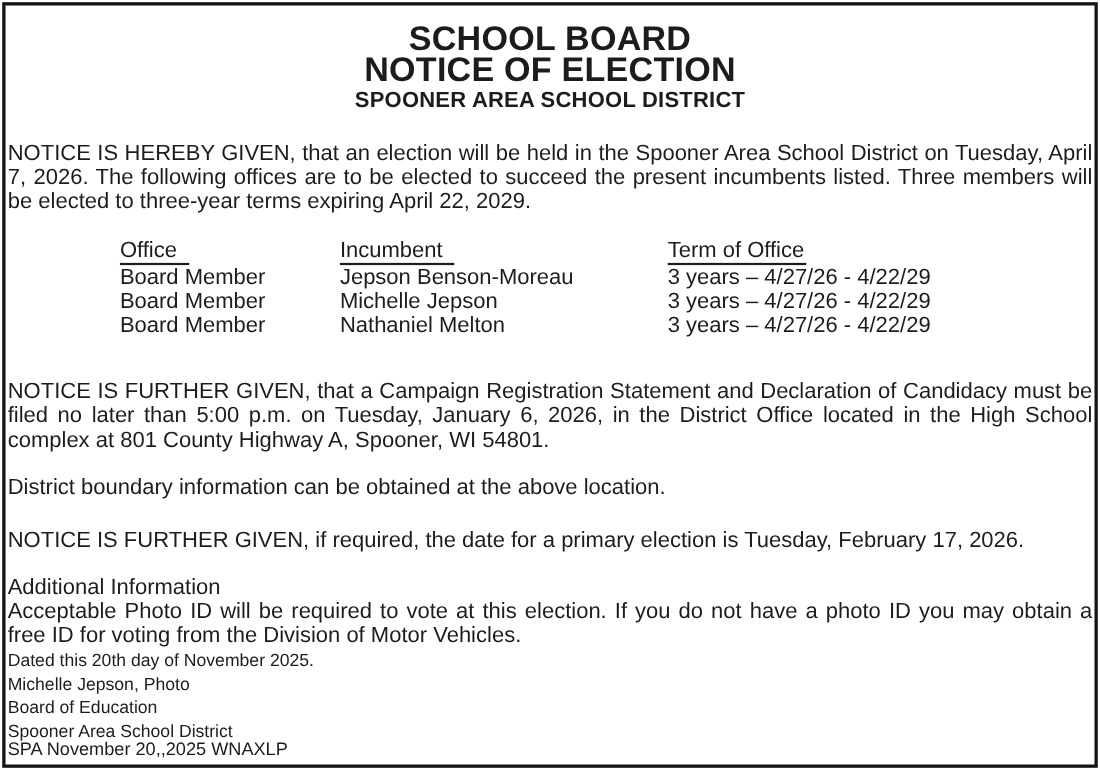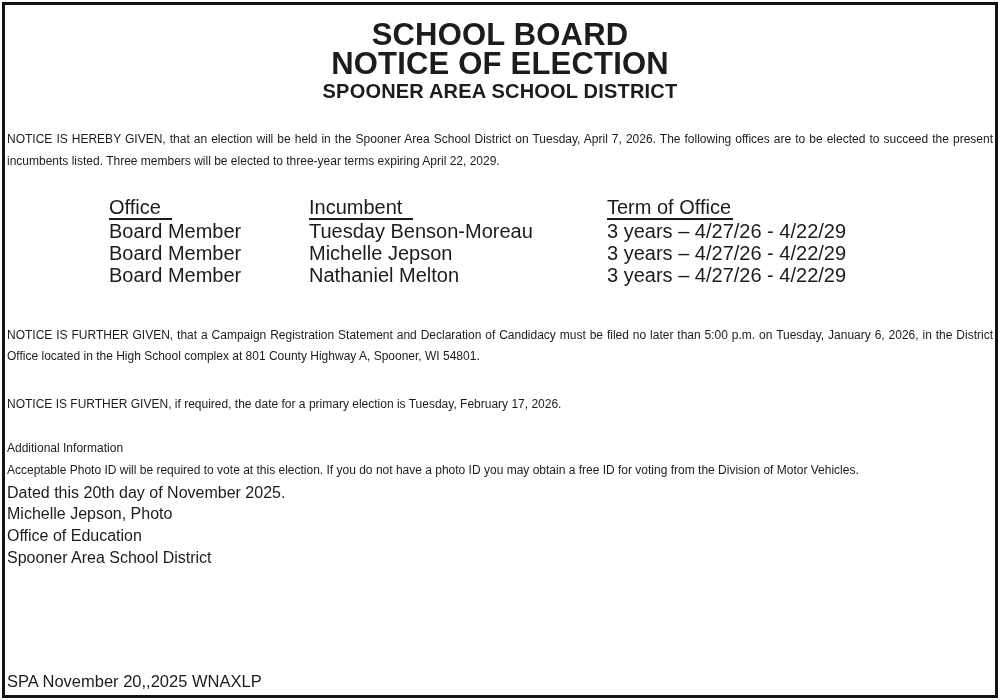--- a/index.html
+++ b/index.html
@@ -25,21 +25,21 @@
     letter-spacing: 0.2px;
   }
   .subtitle {
     font-size: 20px;
     font-weight: bold;
     line-height: 24px;
     margin-top: 1px;
     letter-spacing: 0.2px;
   }
   .body-text {
-    font-size: 12px;
+    font-size: 20px;
     line-height: 21.8px;
   }
   .para { margin-top: 21px; }
   .para.justify { text-align: justify; }
   .para.m26 { margin-top: 26px; }
   .para.m24 { margin-top: 39px; }
   .para.m22 { margin-top: 22px; }
   .para.m0 { margin-top: 0; }
   .offices {
     display: grid;
@@ -79,43 +79,44 @@
   </div>
 
   <p class="body-text para justify m26">NOTICE IS HEREBY GIVEN, that an election will be held in the Spooner Area School District on Tues­day, April 7, 2026. The following offices are to be elected to succeed the present incumbents listed. Three members will be elected to three-year terms expiring April 22, 2029.</p>
 
   <div class="offices">
     <div class="th pad-wide"><span>Office</span></div>
     <div class="th pad-wide"><span>Incumbent</span></div>
     <div class="th pad-narrow"><span>Term of Office</span></div>
 
     <div>Board Member</div>
-    <div>Tuesday Benson-Moreau</div>
+    <div>Jepson Benson-Moreau</div>
     <div>3 years – 4/27/26 - 4/22/29</div>
 
     <div>Board Member</div>
     <div>Michelle Jepson</div>
     <div>3 years – 4/27/26 - 4/22/29</div>
 
     <div>Board Member</div>
     <div>Nathaniel Melton</div>
     <div>3 years – 4/27/26 - 4/22/29</div>
   </div>
 
   <p class="body-text para justify m24">NOTICE IS FURTHER GIVEN, that a Campaign Registration Statement and Declaration of Candidacy must be filed no later than 5:00 p.m. on Tuesday, January 6, 2026, in the District Office located in the High School complex at 801 County Highway A, Spooner, WI 54801.</p>
 
+  <p class="body-text para">District boundary information can be obtained at the above location.</p>
 
   <p class="body-text para justify m26">NOTICE IS FURTHER GIVEN, if required, the date for a primary election is Tuesday, February 17, 2026.</p>
 
   <p class="body-text para m22">Additional Information</p>
 
   <p class="body-text para justify m0">Acceptable Photo ID will be required to vote at this election. If you do not have a photo ID you may obtain a free ID for voting from the Division of Motor Vehicles.</p>
 
   <div class="signature">
     <div>Dated this 20th day of November 2025.</div>
     <div>Michelle Jepson, Photo</div>
-    <div>Office of Education</div>
+    <div>Board of Education</div>
     <div>Spooner Area School District</div>
   </div>
 
   <div class="pub-footer">SPA November 20,,2025 WNAXLP</div>
 
 </div>
 
 </body></html>

